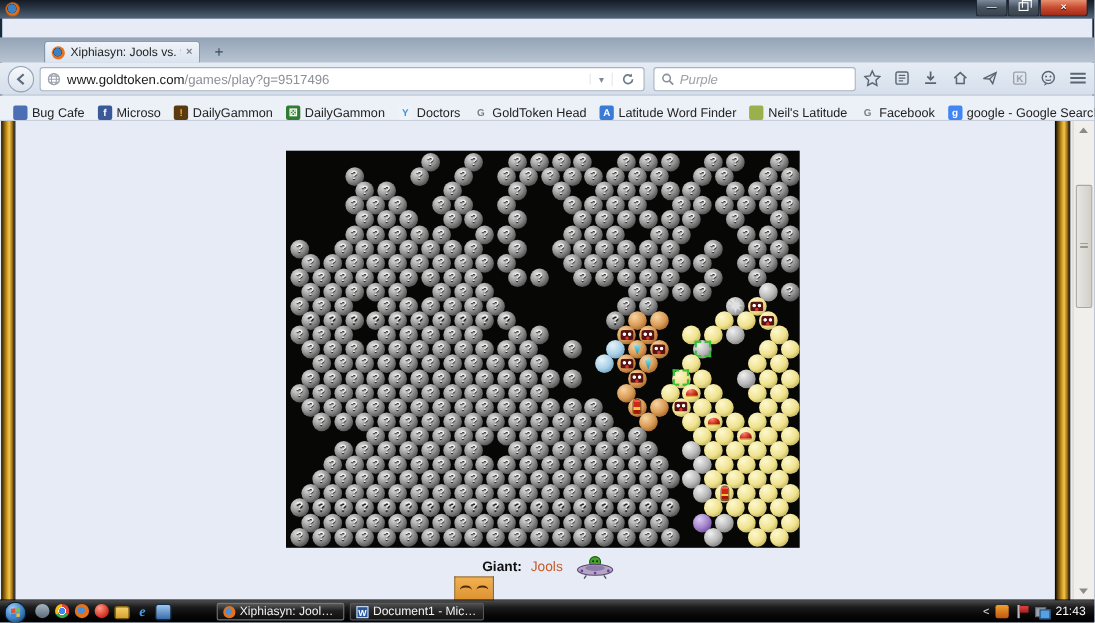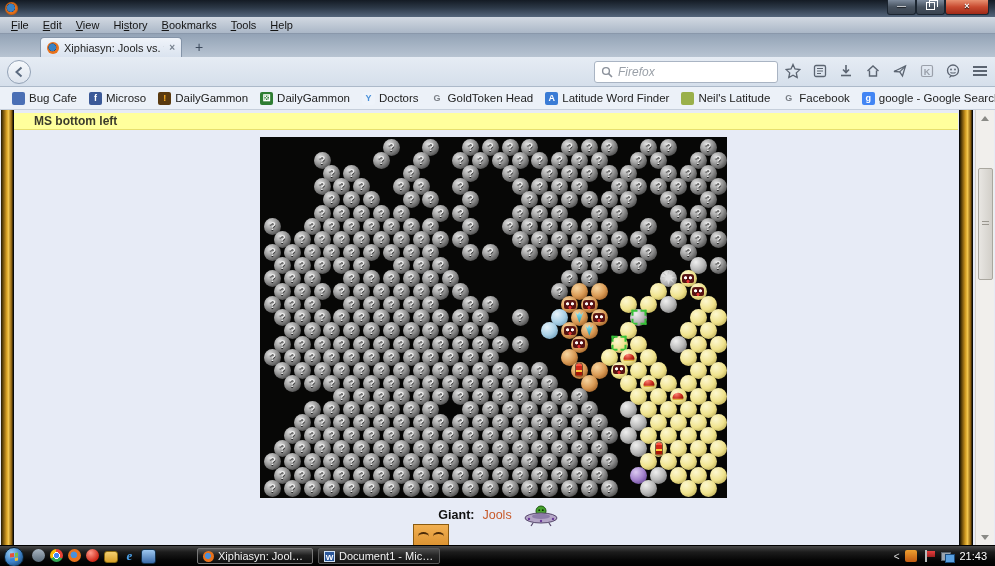--- a/index.html
+++ b/index.html
@@ -61,21 +61,21 @@
   #searchbox{position:absolute;left:594px;top:4px;width:182px;height:20px;background:#fff;
     border:1px solid #a9b4c3;border-radius:3px;display:flex;align-items:center;font-size:12px}
   #searchbox .mag{margin:0 5px 0 6px}
   #search-placeholder{color:#9aa0a8;font-style:italic}
   #nav-icons{position:absolute;left:782px;top:2px;right:4px;height:24px;display:flex;
     align-items:center;justify-content:space-between}
   .nav-ico{width:22px;height:22px;display:flex;align-items:center;justify-content:center}
 
   
   #bookmarksbar{position:absolute;left:0;top:87px;right:0;height:22px;background:#ecf1f8;
-    border-bottom:1px solid #c6cfdb;display:flex;align-items:center;padding-left:6px;
+    border-bottom:1px solid #c6cfdb;display:flex;align-items:flex-end;padding-left:6px;
     font-size:11.5px;color:#222;overflow:hidden;white-space:nowrap}
   .bm{display:inline-flex;align-items:center;gap:4px;padding:0 6px;flex:none}
   .bm-ico{width:13px;height:13px;border-radius:2px;font:bold 9px/13px "Liberation Sans",sans-serif;
     text-align:center;flex:none}
 
   
   #content{position:absolute;left:0;top:110px;right:0;bottom:20px;background:#e7ebf6;overflow:hidden}
   .gold-stripe{position:absolute;top:0;bottom:0;width:12px;
     background:linear-gradient(90deg,#241a02 0%,#6e4e0c 18%,#d29b22 45%,#f2c64d 62%,#8e6210 88%,#241a02 100%)}
   #stripe-left{left:1px;border-right:1px solid #0a0a0a}
@@ -192,53 +192,63 @@
 
   <div id="titlebar">
     <span id="fx-favicon"></span>
     <span id="win-buttons">
       <span class="winbtn">—</span>
       <span class="winbtn"><span class="restore-glyph"></span></span>
       <span class="winbtn close">×</span>
     </span>
   </div>
 
-  <div id="menubar">
-      <span class="menu-item"><u>F</u>ile</span>
-      <span class="menu-item"><u>E</u>dit</span>
-      <span class="menu-item"><u>V</u>iew</span>
-      <span class="menu-item">Hi<u>s</u>tory</span>
-      <span class="menu-item"><u>B</u>ookmarks</span>
-      <span class="menu-item"><u>T</u>ools</span>
-      <span class="menu-item"><u>H</u>elp</span>
-    </div>
 
   <div id="tabstrip">
     <div id="tab-active">
       <span class="tab-favicon"></span>
       <span id="tab-title">Xiphiasyn: Jools vs. thebod...</span>
       <span id="tab-close">×</span>
     </div>
     <div id="newtab-btn">+</div>
   </div>
 
   <div id="navbar">
     <div id="back-btn">
       <svg width="12" height="12" viewBox="0 0 12 12">
           <path d="M8.5 1.5 3.5 6l5 4.5" fill="none" stroke="#5c6b80" stroke-width="2"></path>
         </svg>
     </div>
+    <div id="urlbar">
+      <span class="globe">
+        <svg width="12" height="12" viewBox="0 0 12 12">
+            <circle cx="6" cy="6" r="5" fill="none" stroke="#9aa2ad" stroke-width="1.2"></circle>
+            <ellipse cx="6" cy="6" rx="2.3" ry="5" fill="none" stroke="#9aa2ad" stroke-width="1"></ellipse>
+            <path d="M1 6h10M1.7 3.2h8.6M1.7 8.8h8.6" stroke="#9aa2ad" stroke-width="1"></path>
+          </svg>
+      </span>
+      <span id="url-domain">www.goldtoken.com</span>
+        <span id="url-path">/games/play?g=9517496</span>
+      <span class="spacer"></span>
+      <span id="url-dropdown">▾</span>
+      <span id="reload-btn">
+        <svg width="12" height="12" viewBox="0 0 12 12">
+            <path d="M10 6a4 4 0 1 1-1.2-2.8" fill="none" stroke="#6b7788" stroke-width="1.5"></path>
+            <path d="M9.5 0.8v3h-3z" fill="#6b7788"></path>
+          </svg>
+      </span>
+    </div>
     <div id="searchbox">
       <span class="mag">
         <svg width="12" height="12" viewBox="0 0 12 12">
             <circle cx="5" cy="5" r="3.4" fill="none" stroke="#8a909a" stroke-width="1.4"></circle>
             <path d="M7.6 7.6 11 11" stroke="#8a909a" stroke-width="1.6"></path>
           </svg>
       </span>
-      <span id="search-placeholder">Firefox</span>
+      <span id="search-placeholder">Purple</span>
     </div>
     <div id="nav-icons">
       <span class="nav-ico">
         <svg width="16" height="16" viewBox="0 0 16 16">
             <path d="M8 1.5 10 6l4.8.6-3.5 3.3.9 4.7L8 12.3l-4.2 2.3.9-4.7L1.2 6.6 6 6z" fill="none" stroke="#5b6471" stroke-width="1.3"></path>
           </svg>
       </span>
       <span class="nav-ico">
         <svg width="16" height="16" viewBox="0 0 16 16">
             <rect x="2.5" y="2.5" width="11" height="11" rx="1.5" fill="none" stroke="#5b6471" stroke-width="1.3"></rect>
@@ -325,21 +335,20 @@
       <span class="bm">
         <span class="bm-ico" style="background: rgb(66, 133, 244); color: rgb(255, 255, 255);">g</span>
         <span class="bm-label">google - Google Search</span>
       </span>
     </div>
 
   <div id="content">
     <div class="gold-stripe" id="stripe-left"></div>
     <div class="gold-stripe" id="stripe-right"></div>
 
-    <div id="banner">MS bottom left</div>
 
     <div id="board">
         <div class="planet p-unknown" style="left: 122.8px; top: 2px;">?</div>
         <div class="planet p-unknown" style="left: 162.4px; top: 2px;">?</div>
         <div class="planet p-unknown" style="left: 202px; top: 2px;">?</div>
         <div class="planet p-unknown" style="left: 221.8px; top: 2px;">?</div>
         <div class="planet p-unknown" style="left: 241.6px; top: 2px;">?</div>
         <div class="planet p-unknown" style="left: 261.4px; top: 2px;">?</div>
         <div class="planet p-unknown" style="left: 301px; top: 2px;">?</div>
         <div class="planet p-unknown" style="left: 320.8px; top: 2px;">?</div>

